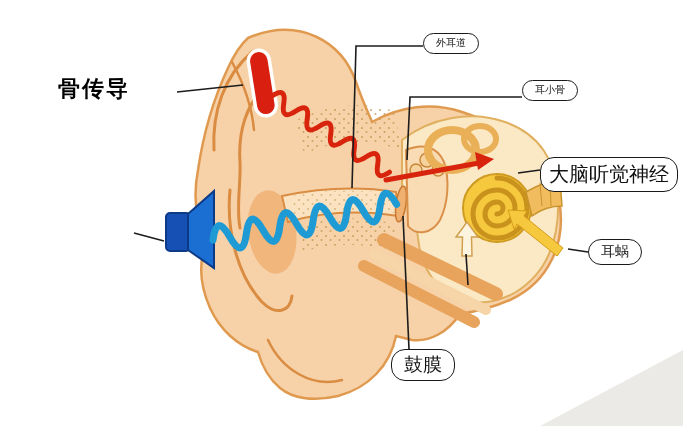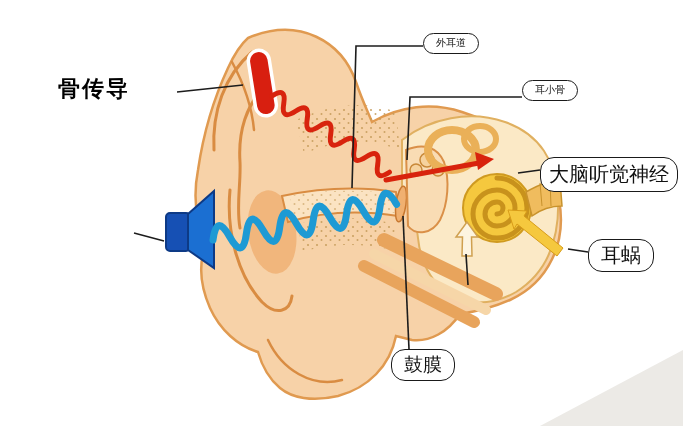--- a/index.html
+++ b/index.html
@@ -28,21 +28,21 @@
     background:#fff;
     padding:3px 12px;
     font-size:10px;
     color:#111;
     white-space:nowrap;
     line-height:1.25;
   }
   .lbl-ext-canal{left:423px;top:33px;}
   .lbl-ossicles{left:522px;top:80px;}
   .lbl-nerve{left:540px;top:157px;font-size:20px;padding:4px 8px;}
-  .lbl-cochlea{left:588px;top:239px;font-size:20px;text-align:right;}
+  .lbl-cochlea{left:588px;top:239px;font-size:14px;text-align:right;}
   .lbl-int-canal{left:444px;top:285px;}
   .lbl-eardrum{left:391px;top:349px;font-size:19px;}
 </style>
 </head>
 <body>
 
 <div class="stage">
 
   <svg width="683" height="426" viewBox="0 0 683 426">
     <defs>

